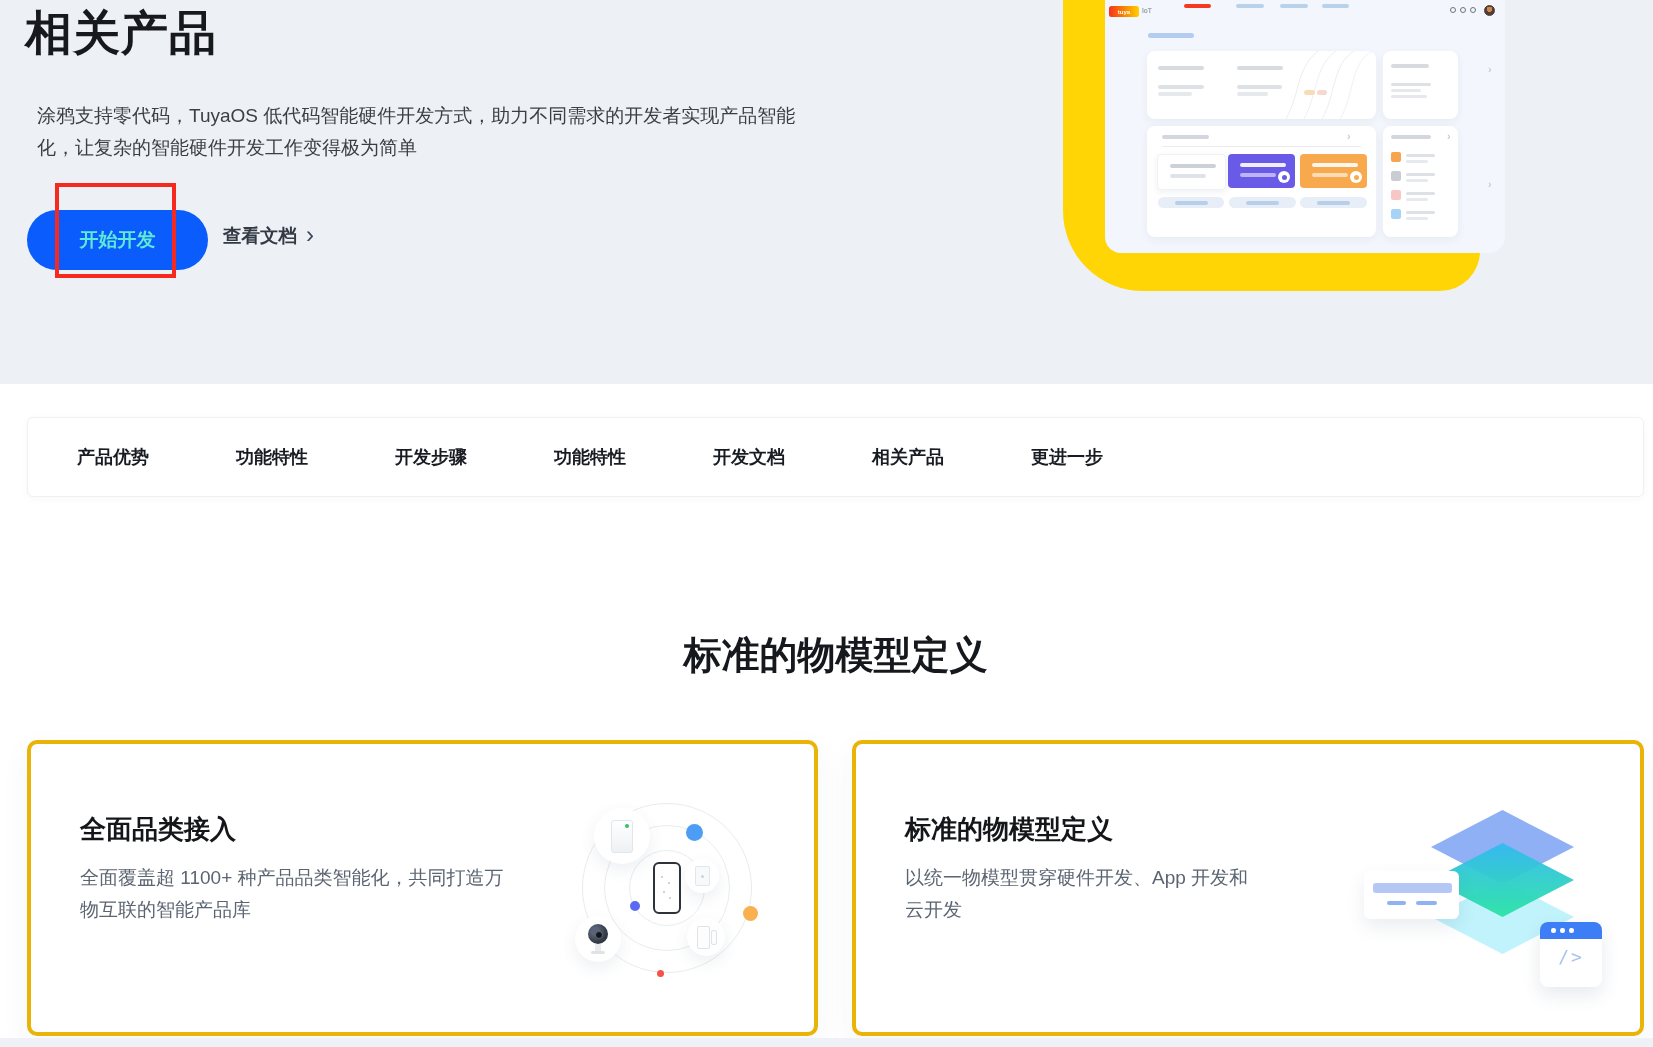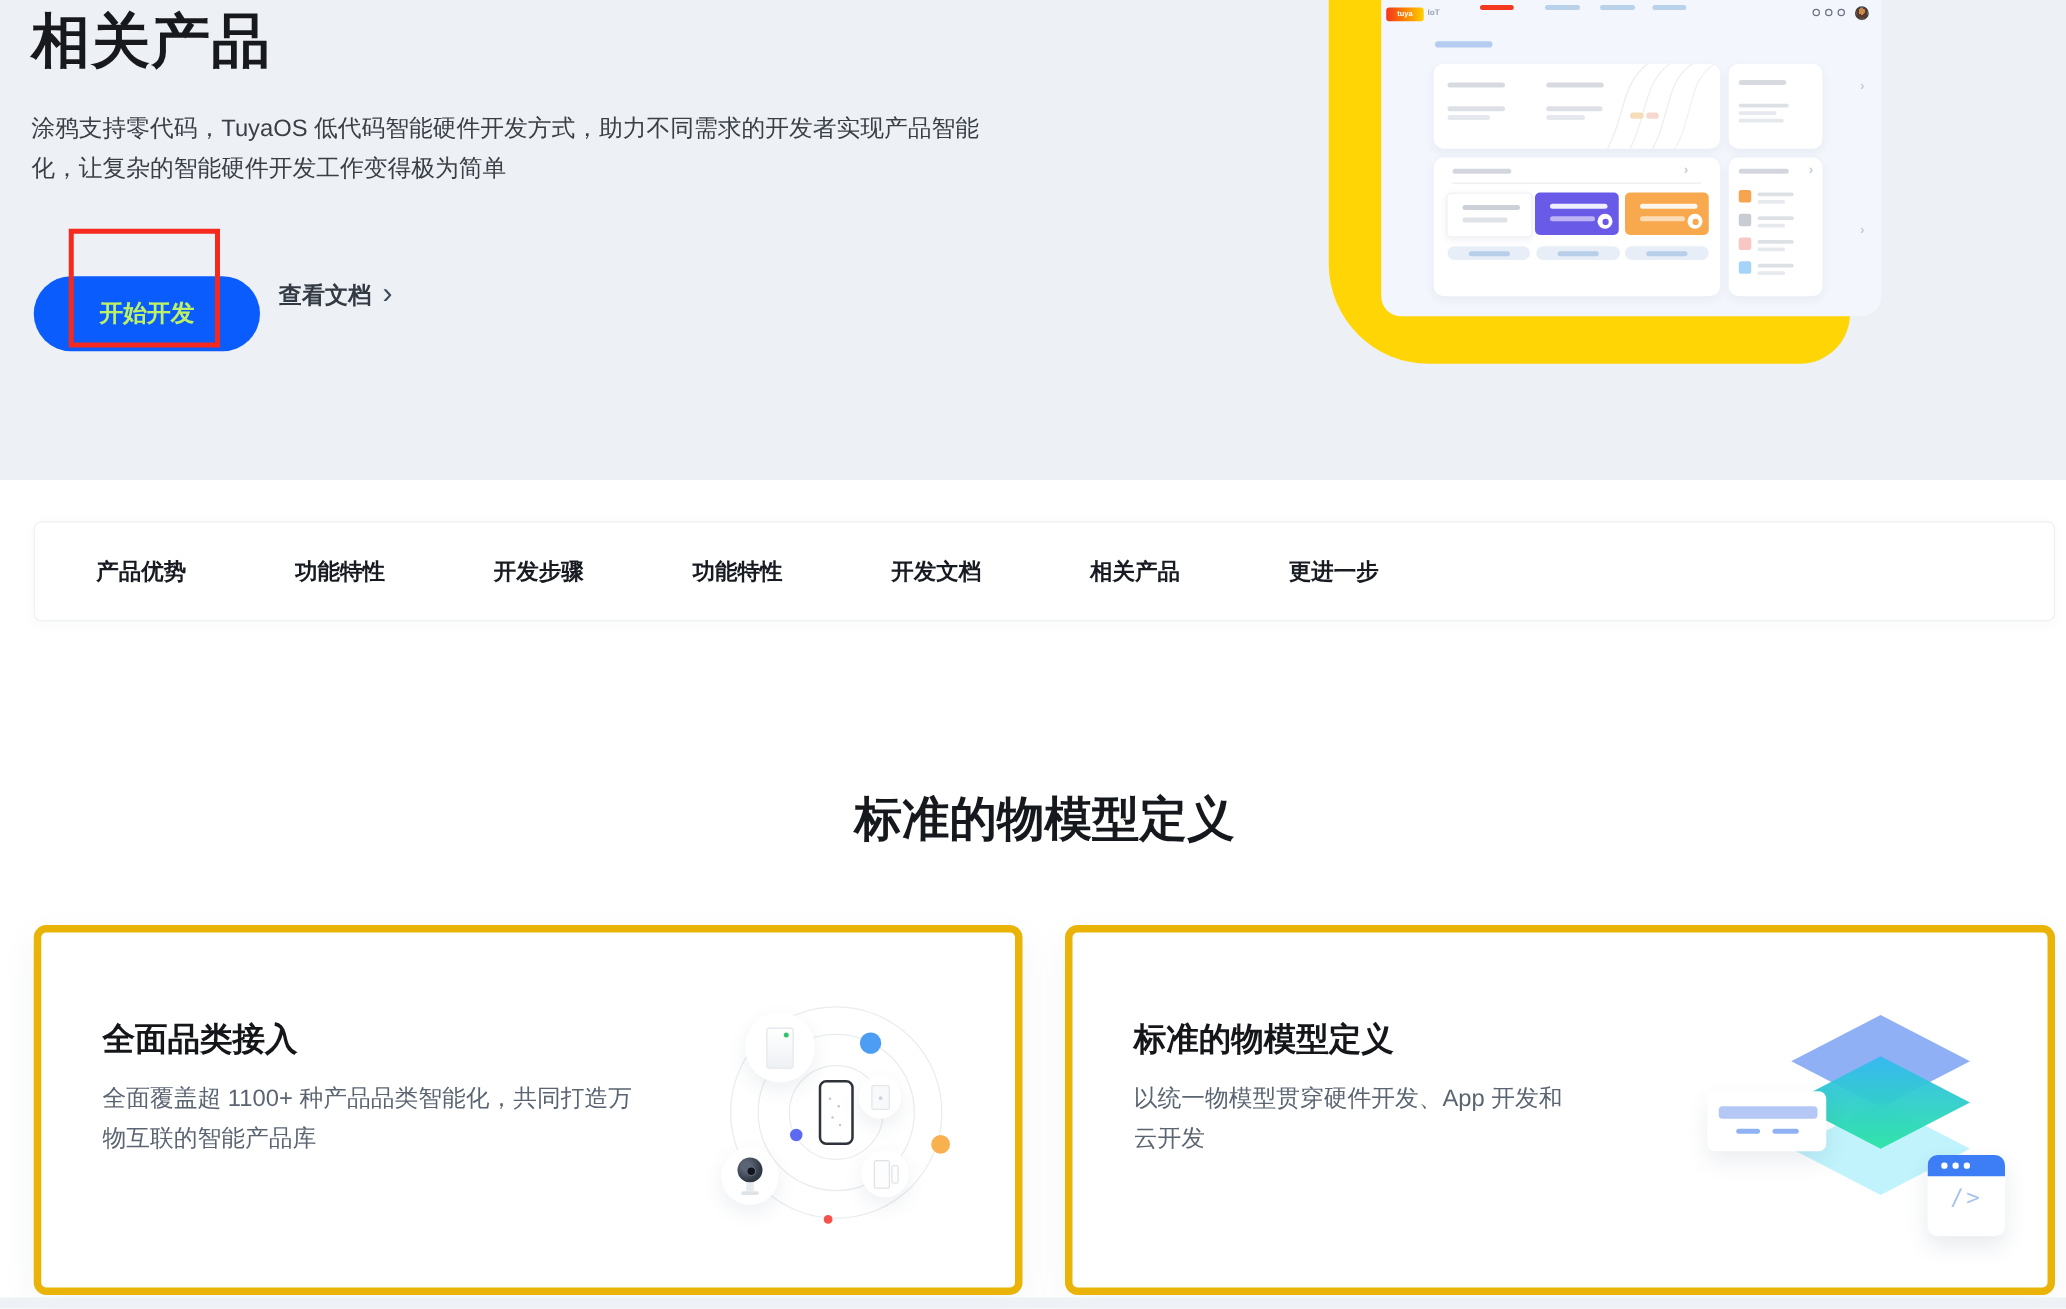--- a/index.html
+++ b/index.html
@@ -8,22 +8,22 @@
     background:#ffffff;
     font-family:"Liberation Sans","DejaVu Sans",sans-serif;
     -webkit-font-smoothing:antialiased;
   }
   .abs{position:absolute;}
 
   
   .hero{left:0;top:0;width:1653px;height:384px;background:#edf0f5;overflow:hidden;}
   .hero-title{left:25px;top:2px;font-size:47px;font-weight:800;color:#17191d;letter-spacing:1px;}
   .hero-desc{left:25px;top:88px;width:762px;font-size:19px;line-height:31.5px;color:#3a3f46;}
-  .start-btn{left:27px;top:221px;width:181px;height:60px;border-radius:30px;background:#0a5cfc;border:none;
-    color:#bef264;font-size:19px;font-weight:700;display:flex;align-items:center;justify-content:center;cursor:pointer;
+  .start-btn{left:27px;top:210px;width:181px;height:60px;border-radius:30px;background:#0a5cfc;border:none;
+    color:#5eead4;font-size:19px;font-weight:700;display:flex;align-items:center;justify-content:center;cursor:pointer;
     font-family:inherit;}
   .annotation-rect{left:55px;top:183px;width:113px;height:87px;border:4px solid #f5291d;background:transparent;z-index:5;}
   .docs-link{left:223px;top:221px;height:28px;display:flex;align-items:center;font-size:18.5px;font-weight:700;color:#333a44;cursor:pointer;}
   .docs-link .chev{margin-left:9px;font-size:24px;font-weight:400;color:#3c4document;color:#3c4a5a;line-height:20px;}
 
   
   .yellow-shape{left:1063px;top:-40px;width:417px;height:331px;background:#ffd505;border-radius:0 0 40px 80px;}
   .panel{left:1105px;top:-16px;width:400px;height:269px;background:#f3f6fc;border-radius:16px;}
   .logo-badge{left:4px;top:22px;width:30px;height:11px;border-radius:2.5px;
     background:linear-gradient(90deg,#f6331c 0%,#fa8a00 55%,#ffd000 100%);
@@ -55,21 +55,21 @@
   .lg-b2{left:23px;width:22px;height:3px;background:#e6e9ed;border-radius:1.5px;}
 
   
   .tabs{left:27px;top:417px;width:1617px;height:80px;background:#fff;border:1px solid #eef0f2;border-radius:6px;
     box-sizing:border-box;display:flex;align-items:center;padding-left:49px;gap:87px;box-shadow:0 2px 10px rgba(40,60,90,.03);}
   .tab{font-size:18px;font-weight:700;color:#181c22;cursor:pointer;white-space:nowrap;}
 
   
   .section-title{left:27px;top:630px;width:1617px;text-align:center;font-size:38px;font-weight:800;color:#15181d;}
 
-  .card{top:740px;height:296px;background:#fff;border:6px solid #eab308;border-radius:10px;box-sizing:border-box;
+  .card{top:740px;height:296px;background:#fff;border:4px solid #eab308;border-radius:10px;box-sizing:border-box;
     box-shadow:0 10px 30px rgba(31,56,88,.05);}
   .card-l{left:27px;width:791px;}
   .card-r{left:852px;width:792px;}
   .card-title{left:49px;top:68px;font-size:26px;font-weight:800;color:#14161a;}
   .card-desc{left:49px;top:118px;font-size:19px;line-height:32px;color:#5b6572;}
   .card-l .card-desc{width:424px;}
   .card-r .card-desc{width:348px;}
 
   
   .ring{border:1px solid #e9ecef;border-radius:50%;}
@@ -186,21 +186,21 @@
       <div class="abs lg-b1" style="top:66px;"></div>
       <div class="abs lg-b2" style="top:72px;"></div>
       <div class="abs lg-sq" style="top:83px;background:#a6d4f9;"></div>
       <div class="abs lg-b1" style="top:85px;"></div>
       <div class="abs lg-b2" style="top:91px;"></div>
     </div>
     <div class="abs mchev" style="left:383px;top:195px;">›</div>
   </div>
 
   <h1 class="abs hero-title" style="margin:0;">相关产品</h1>
-  <p class="abs hero-desc" style="margin:0;">涂鸦支持零代码，TuyaOS 低代码智能硬件开发方式，助力不同需求的开发者实现产品智能化，让复杂的智能硬件开发工作变得极为简单</p>
+  <p class="abs hero-desc" style="margin:12px;">涂鸦支持零代码，TuyaOS 低代码智能硬件开发方式，助力不同需求的开发者实现产品智能化，让复杂的智能硬件开发工作变得极为简单</p>
 
   <button class="abs start-btn">开始开发</button>
   <div class="abs annotation-rect"></div>
 
   <div class="abs docs-link">
     <span>查看文档</span>
     <span class="chev">›</span>
   </div>
 </div>
 

